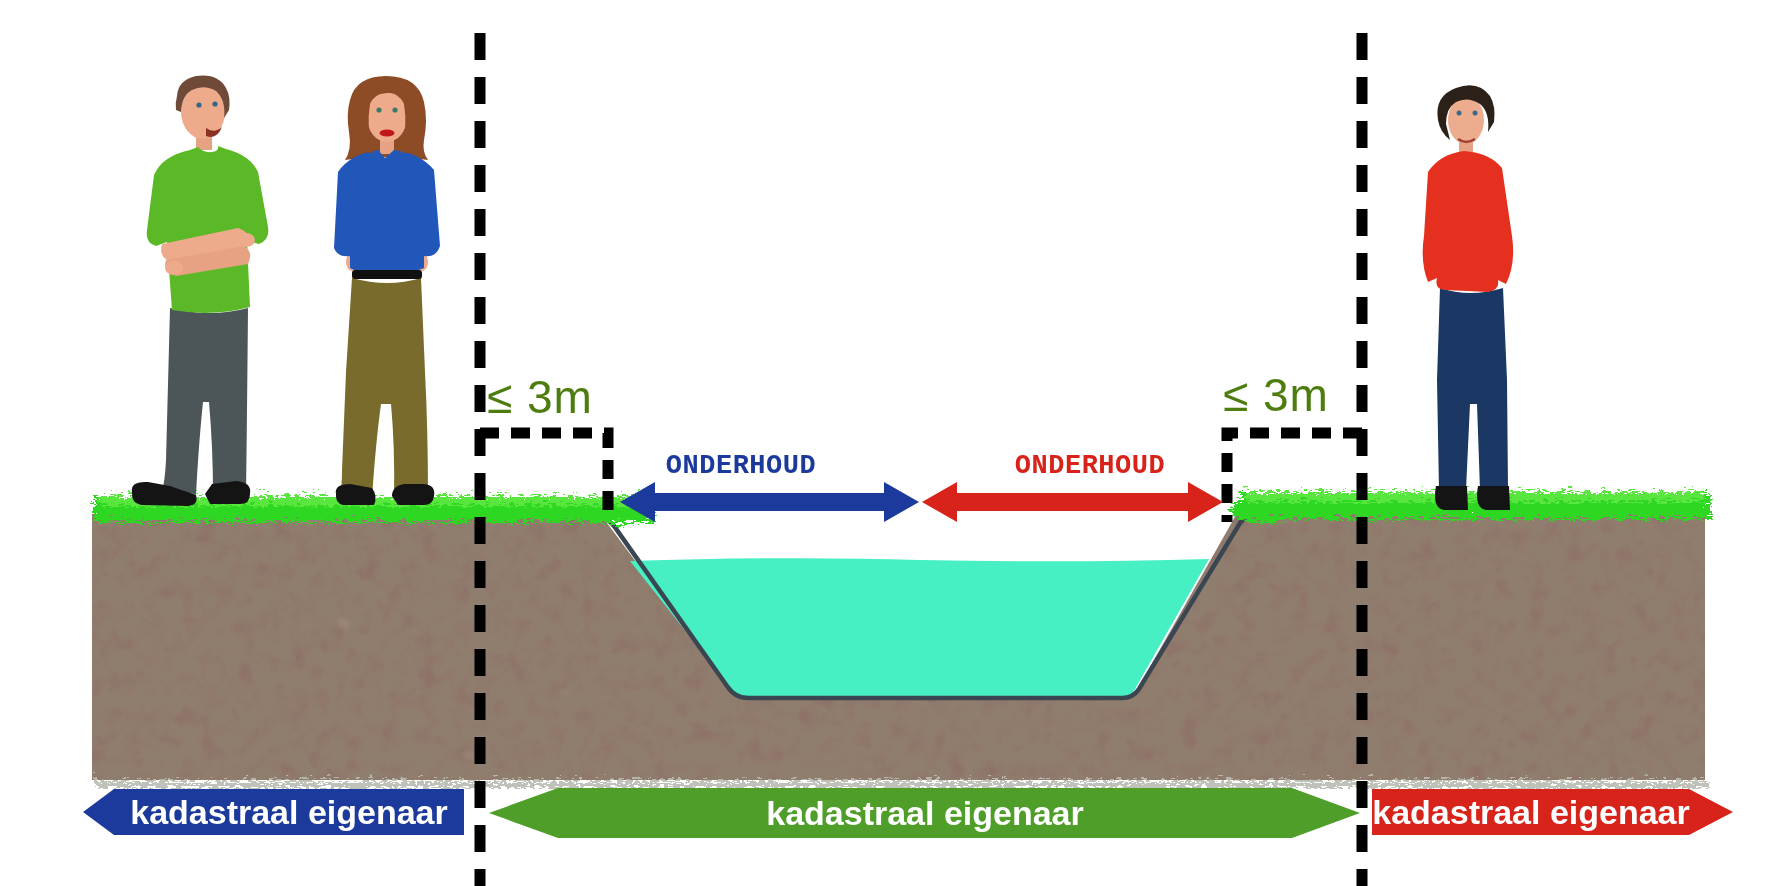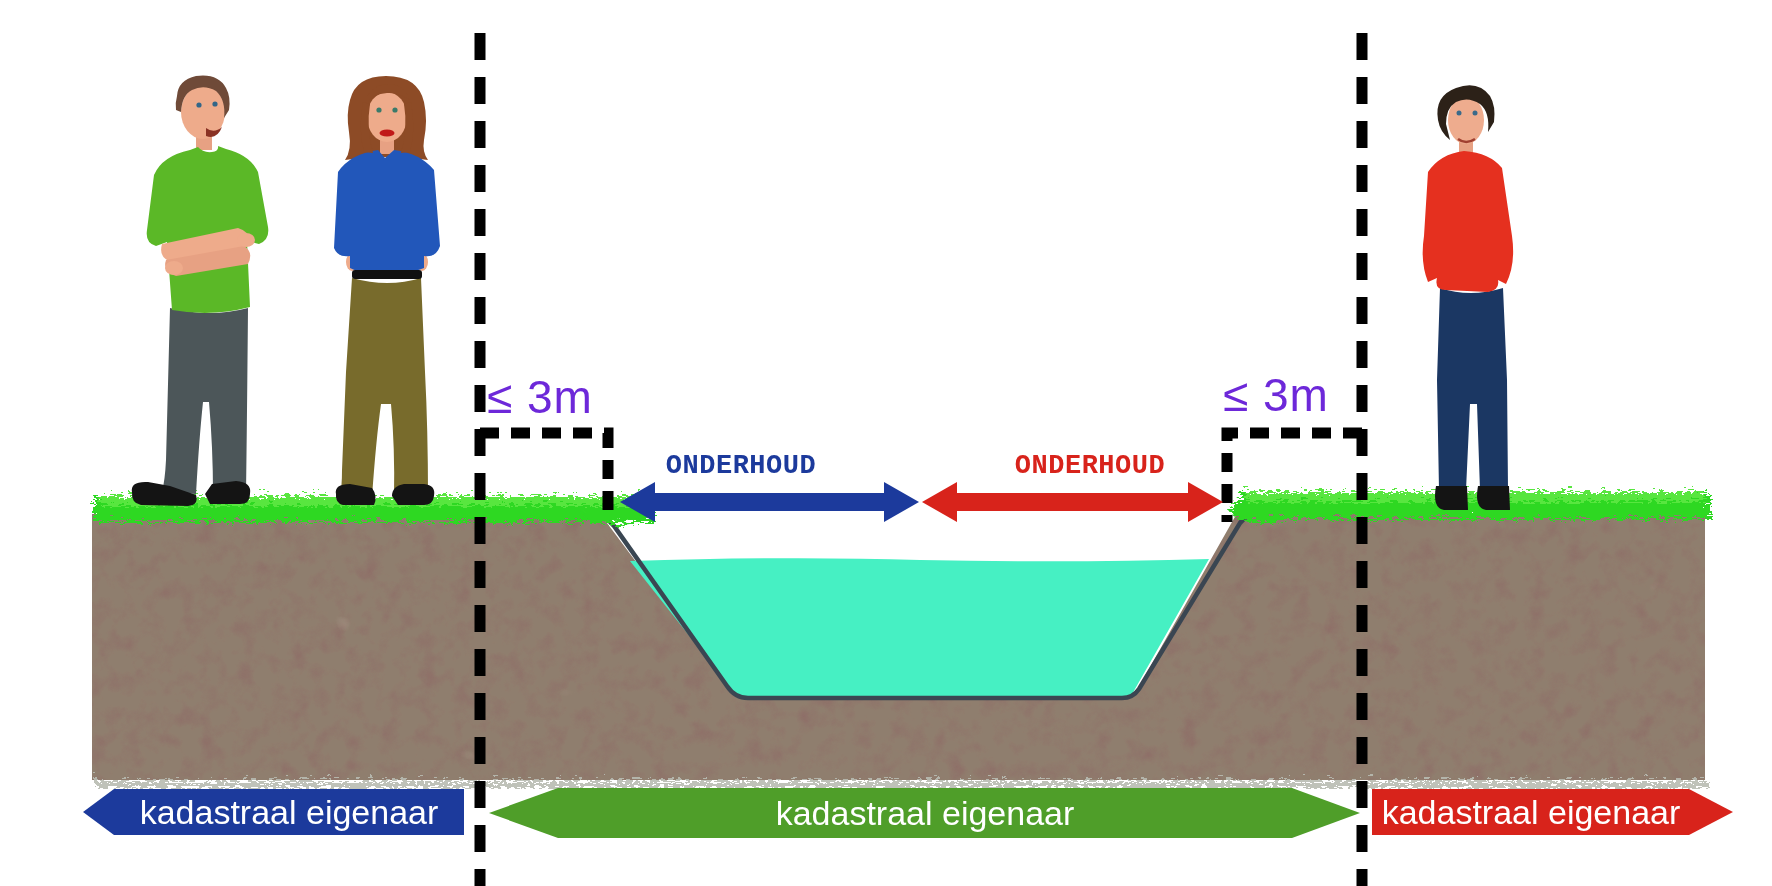--- a/index.html
+++ b/index.html
@@ -1,24 +1,24 @@
 <!DOCTYPE html>
 <html><head>
 <meta charset="utf-8">
 <style>
   html,body{margin:0;padding:0;background:#ffffff;}
   .stage{position:relative;width:1772px;height:886px;background:#ffffff;overflow:hidden;
          font-family:"Liberation Sans",sans-serif;}
   .stage svg.scene{position:absolute;left:0;top:0;}
   .lbl{position:absolute;white-space:nowrap;}
-  .dist{font-size:46px;font-weight:400;color:#6d28d9;letter-spacing:1px;line-height:1;}
+  .dist{font-size:46px;font-weight:400;color:#4d7c0f;letter-spacing:1px;line-height:1;}
   .onderhoud{width:200px;text-align:center;font-size:27px;font-weight:700;letter-spacing:0.5px;line-height:28px;font-family:Liberation Mono, monospace;}
   .onderhoud.blue{color:#1c3a9c;}
   .onderhoud.red{color:#d8231b;}
-  .banner-txt{color:#ffffff;font-weight:400;font-size:34px;text-align:center;}
+  .banner-txt{color:#ffffff;font-weight:700;font-size:34px;text-align:center;}
 </style>
 </head>
 <body>
 
 <div class="stage">
 
   <svg class="scene" width="1772" height="886" viewBox="0 0 1772 886">
     <defs>
       <filter id="soilDark" x="-2%" y="-2%" width="104%" height="104%">
         <feTurbulence type="fractalNoise" baseFrequency="0.055" numOctaves="5" seed="7"></feTurbulence>

